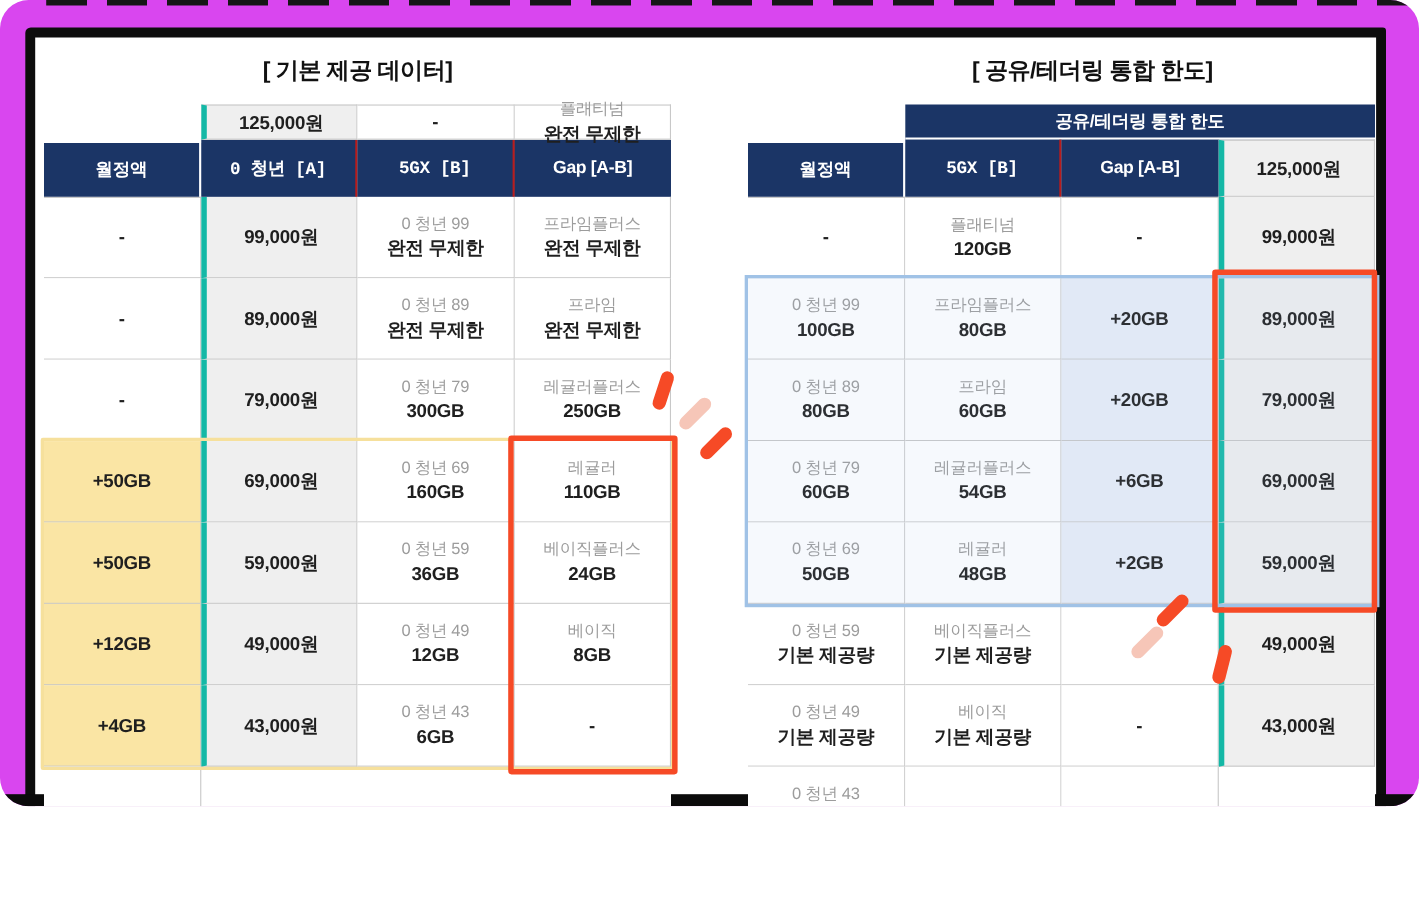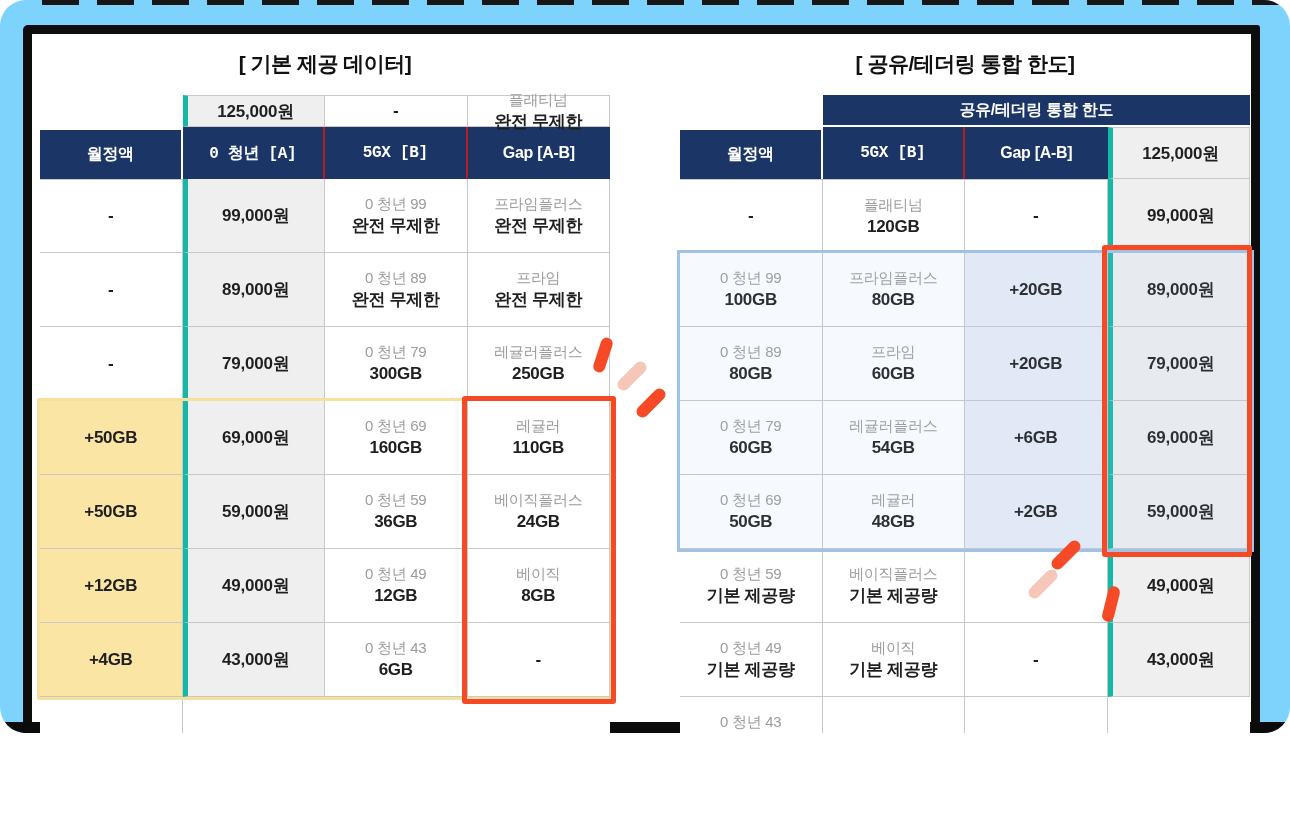--- a/index.html
+++ b/index.html
@@ -1,27 +1,27 @@
 <!DOCTYPE html>
 <html><head>
 <meta charset="utf-8">
 <style>
   html,body{margin:0;padding:0;background:#fff;}
-  .canvas{position:relative;width:1290px;height:733px;background:#7dd3fc;overflow:hidden;
+  .canvas{position:relative;width:1290px;height:733px;background:#d946ef;overflow:hidden;
           font-family:"Liberation Sans","DejaVu Sans",sans-serif;border-radius:26px;}
   .top-dashes{position:absolute;top:0;left:42px;right:6px;height:5px;
           background:repeating-linear-gradient(90deg,#161616 0 37px,transparent 37px 55px);}
   .frame{position:absolute;left:23px;top:25px;width:1237px;height:776px;box-sizing:border-box;
           border:9px solid #0d0d0d;border-radius:5px 3px 6px 3px;background:#fff;}
   .bottom-bar{position:absolute;left:0;bottom:0;width:100%;height:11px;background:#0b0b0b;}
 
   .tbl-title{position:absolute;top:50px;font-size:21px;font-weight:bold;color:#111;
           text-align:center;letter-spacing:-0.5px;}
   #ltitle{left:40px;width:570px;}
-  #rtitle{left:680px;width:570px;}
+  #rtitle{left:708px;width:570px;}
 
   .grid{position:absolute;top:95px;width:570px;display:grid;
         grid-template-columns:repeat(4,142.5px);
         grid-template-rows:32px 52px repeat(8,74px);background:#fff;}
   #lgrid{left:40px;}
   #rgrid{left:680px;}
 
   .hd{background:#1B3566;color:#fff;font-weight:bold;font-size:16px;
       display:flex;align-items:center;justify-content:center;box-sizing:border-box;letter-spacing:-0.3px;}
   .hd.month{grid-column:1;grid-row:1/3;border-right:2px solid #fff;margin-top:35px;}

